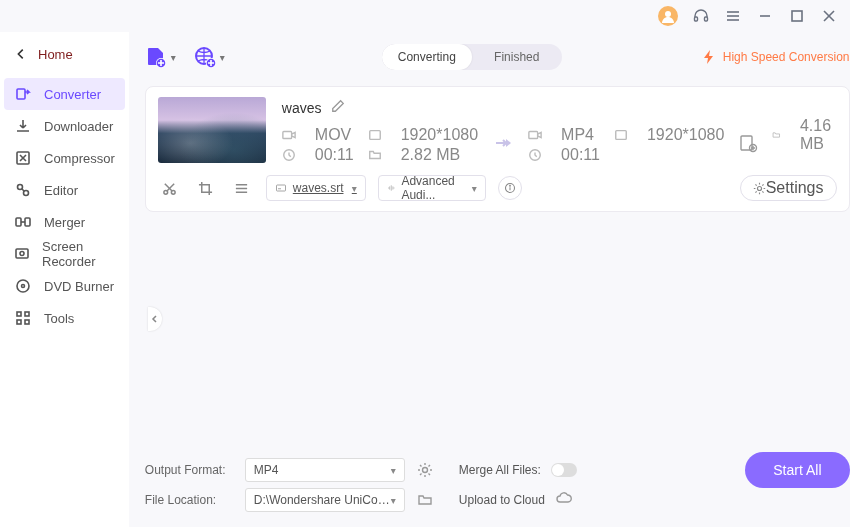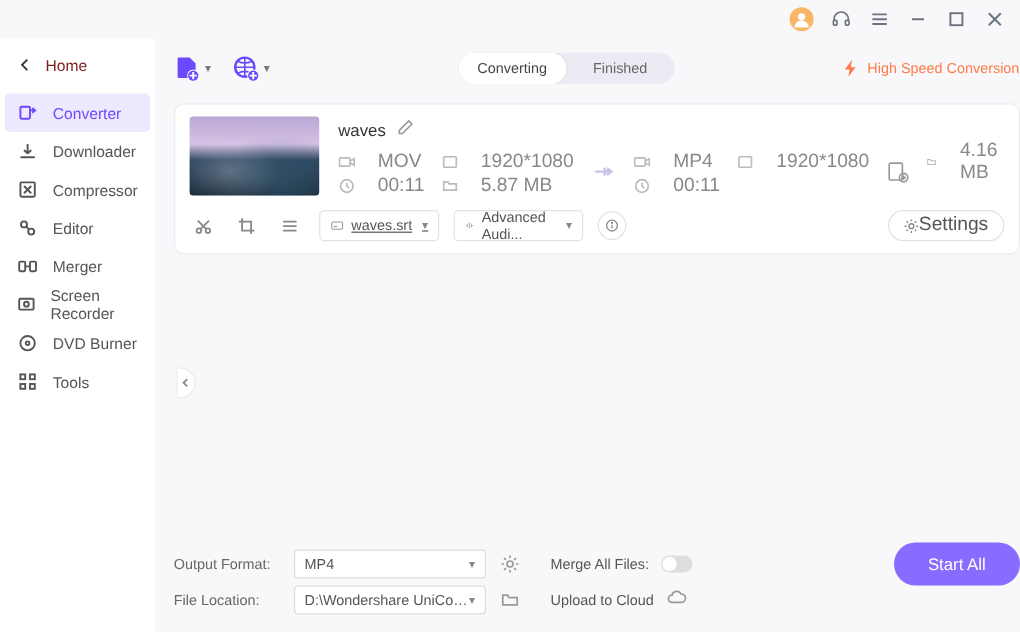--- a/index.html
+++ b/index.html
@@ -316,21 +316,21 @@
                 <svg viewBox="0 0 16 16">
                   <circle cx="8" cy="8" r="6"></circle>
                   <path d="M8 5v3l2 2"></path>
                 </svg>
                 <span>00:11</span>
               </div>
             <div class="meta-cell">
                 <svg viewBox="0 0 16 16">
                   <path d="M2 4h4l1 2h7v6H2z"></path>
                 </svg>
-                <span>5.87 MB</span>
+                <span>2.82 MB</span>
               </div>
             <div class="meta-cell">
                 <svg viewBox="0 0 16 16">
                   <circle cx="8" cy="8" r="6"></circle>
                   <path d="M8 5v3l2 2"></path>
                 </svg>
                 <span>00:11</span>
               </div>
           </div>
         </div>

